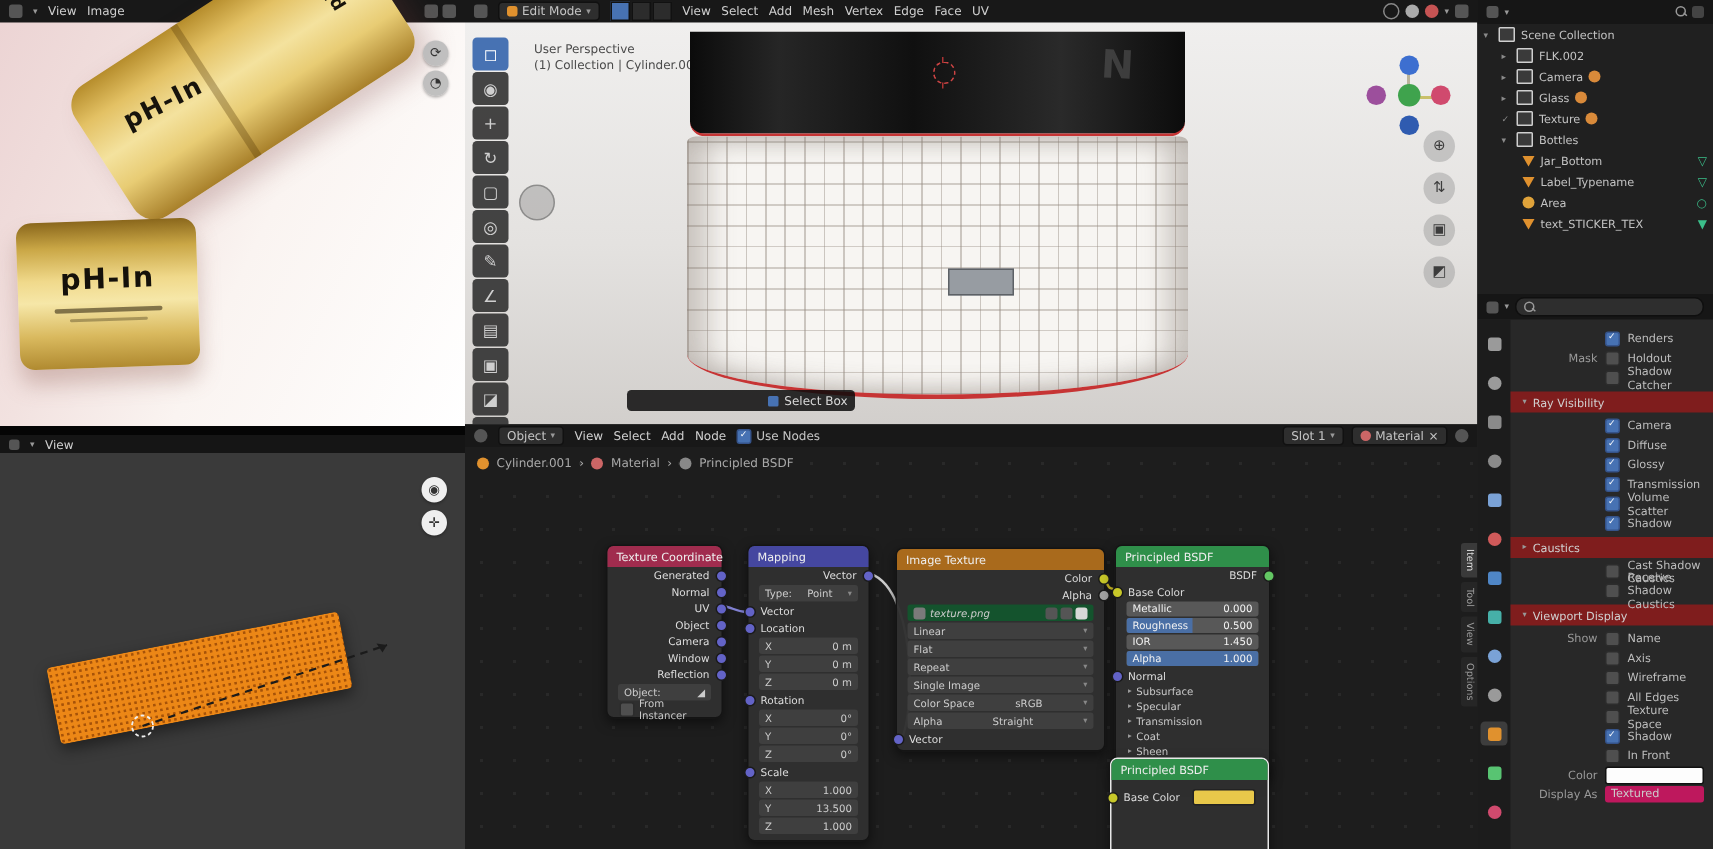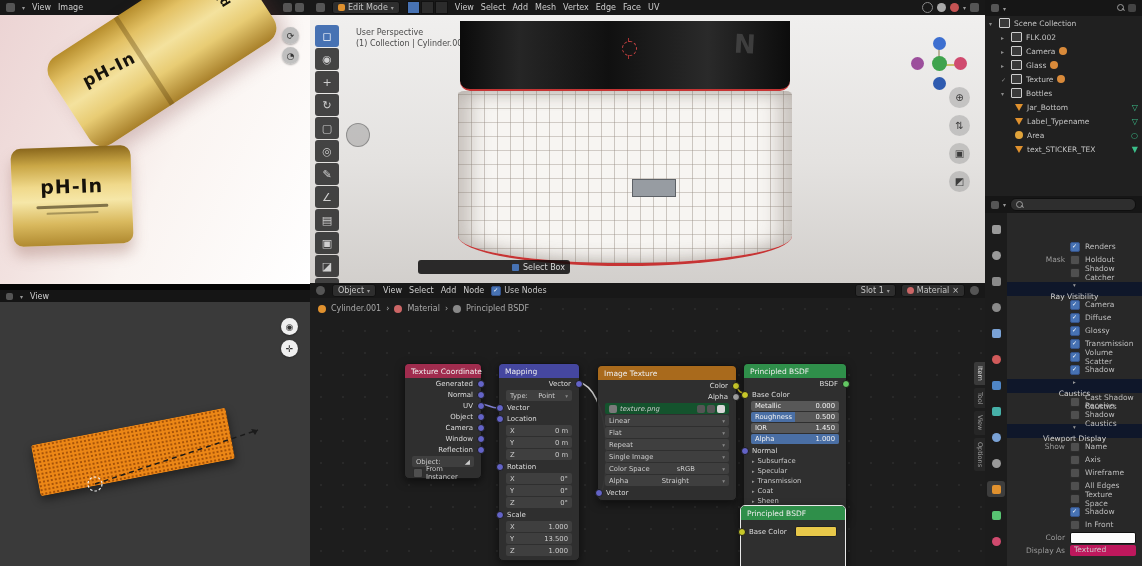--- a/index.html
+++ b/index.html
@@ -96,24 +96,24 @@
   .oi-chip{width:8px;height:8px;border-radius:50%;background:#d98a3a;flex:none;}
   .oi-g{color:#3bbf8a;font-size:8px;margin-left:auto;}
   .disc{color:#8a8a8a;font-size:6px;width:6px;flex:none;}
   
   #props{left:985px;top:196px;width:157px;height:370px;background:#282828;}
   #props .hdr{height:17px;background:#161616;gap:4px;}
   #ptabs{position:absolute;left:0;top:17px;bottom:0;width:22px;background:#1c1c1c;display:flex;flex-direction:column;align-items:center;padding-top:8px;gap:10px;}
   .ptab{width:18px;height:16px;border-radius:3px;display:flex;align-items:center;justify-content:center;}
   .ptab span{width:9px;height:9px;border-radius:2px;display:inline-block;}
   .ptab.on{background:#3d3d3d;}
-  #pbody{position:absolute;left:22px;top:17px;right:0;bottom:0;padding:6px 6px 18px 6px;margin-top:21px;}
+  #pbody{position:absolute;left:22px;top:17px;right:0;bottom:0;padding:6px 6px 18px 6px;}
   .prow{height:13px;display:flex;align-items:center;gap:5px;font-size:7.5px;color:#bdbdbd;}
   .prow .lab{width:52px;text-align:right;color:#9a9a9a;flex:none;}
-  .ptitle{height:14px;display:flex;align-items:center;gap:4px;color:#d0d0d0;font-size:7.5px;background:#0f172a;margin:3px -6px 2px -6px;padding:0 8px;flex-direction:column;}
+  .ptitle{height:14px;display:flex;align-items:center;gap:4px;color:#d0d0d0;font-size:7.5px;background:#7f1d1d;margin:3px -6px 2px -6px;padding:0 8px;}
   .ptitle .tri{font-size:5.5px;color:#999;}
   .pfield{height:11px;background:#be185d;border-radius:2px;flex:1;display:flex;align-items:flex-start;padding:0 4px;color:#ccc;}
   .searchpill{flex:1;height:11px;background:#2e2e2e;border:1px solid #0f0f0f;border-radius:6px;display:flex;align-items:center;padding:0 5px;gap:3px;}
   .mag{width:5px;height:5px;border:1px solid #9a9a9a;border-radius:50%;position:relative;}
   .mag:after{content:"";position:absolute;left:4px;top:4px;width:3px;height:1px;background:#9a9a9a;transform:rotate(45deg);}
   
   #wm{position:absolute;left:298px;top:254px;width:844px;font-size:37px;font-weight:bold;letter-spacing:7px;color:rgba(38,92,226,.62);z-index:60;pointer-events:none;white-space:nowrap;}
 </style>
 </head>
 <body>

